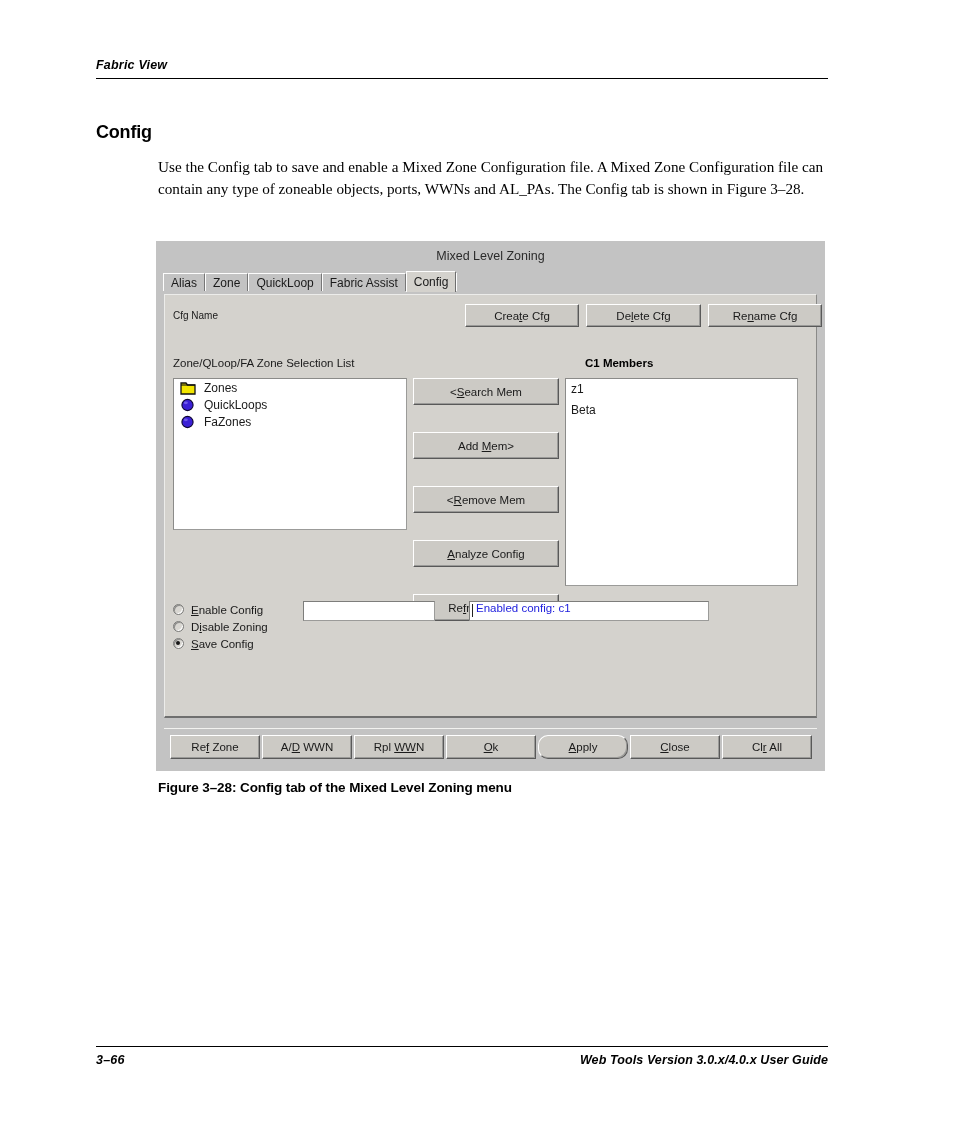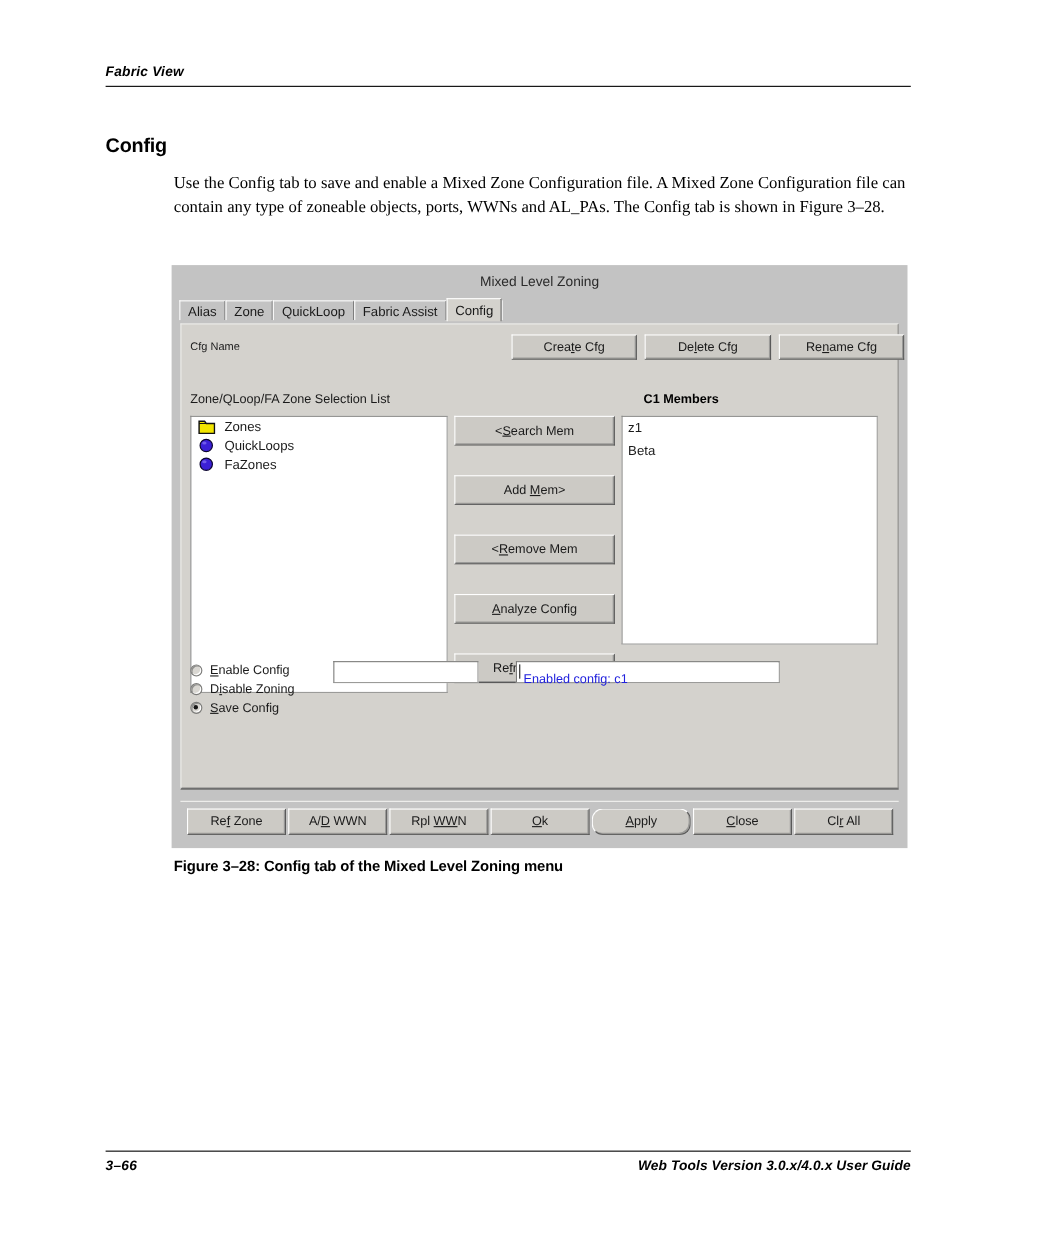--- a/index.html
+++ b/index.html
@@ -302,21 +302,21 @@
   .textfield {
     position: absolute;
     background: #ffffff;
     border: 1px solid #9b9b99;
     border-top-color: #7d7d7b;
     border-left-color: #7d7d7b;
     box-sizing: border-box;
   }
   .textfield .txt {
     position: absolute;
-    left: 4px; top: 10px;
+    left: 4px; top: 0;
     font-size: 11.5px;
   }
   .status-text { color: #2222dd; }
   .caret {
     position: absolute;
     left: 2px; top: 2px;
     width: 1px; height: 13px;
     background: #222;
   }
 
@@ -373,21 +373,21 @@
         <span>De<u>l</u>ete Cfg</span>
       </div>
       <div class="btn cfgbtn" style="left:543px;width:114px;">
         <span>Re<u>n</u>ame Cfg</span>
       </div>
     </div>
 
     <div class="section-label" style="left:8px;top:62px;">Zone/QLoop/FA Zone Selection List</div>
     <div class="members-label" style="left:420px;top:62px;">C1 Members</div>
 
-    <div class="listbox" style="left:8px;top:83px;width:234px;height:252px;">
+    <div class="listbox" style="left:8px;top:83px;width:234px;height:152px;">
       <div class="tree-item">
         <span class="glyph">
           <svg width="16" height="14" viewBox="0 0 16 14">
             <path d="M1 2 h5 l1.5 2 H15 v9 H1 Z" fill="#f2e500" stroke="#111" stroke-width="1.3"></path>
             <path d="M1 4 H15" stroke="#111" stroke-width="1.1"></path>
           </svg>
         </span>
         <span>Zones</span>
       </div>
       <div class="tree-item">

